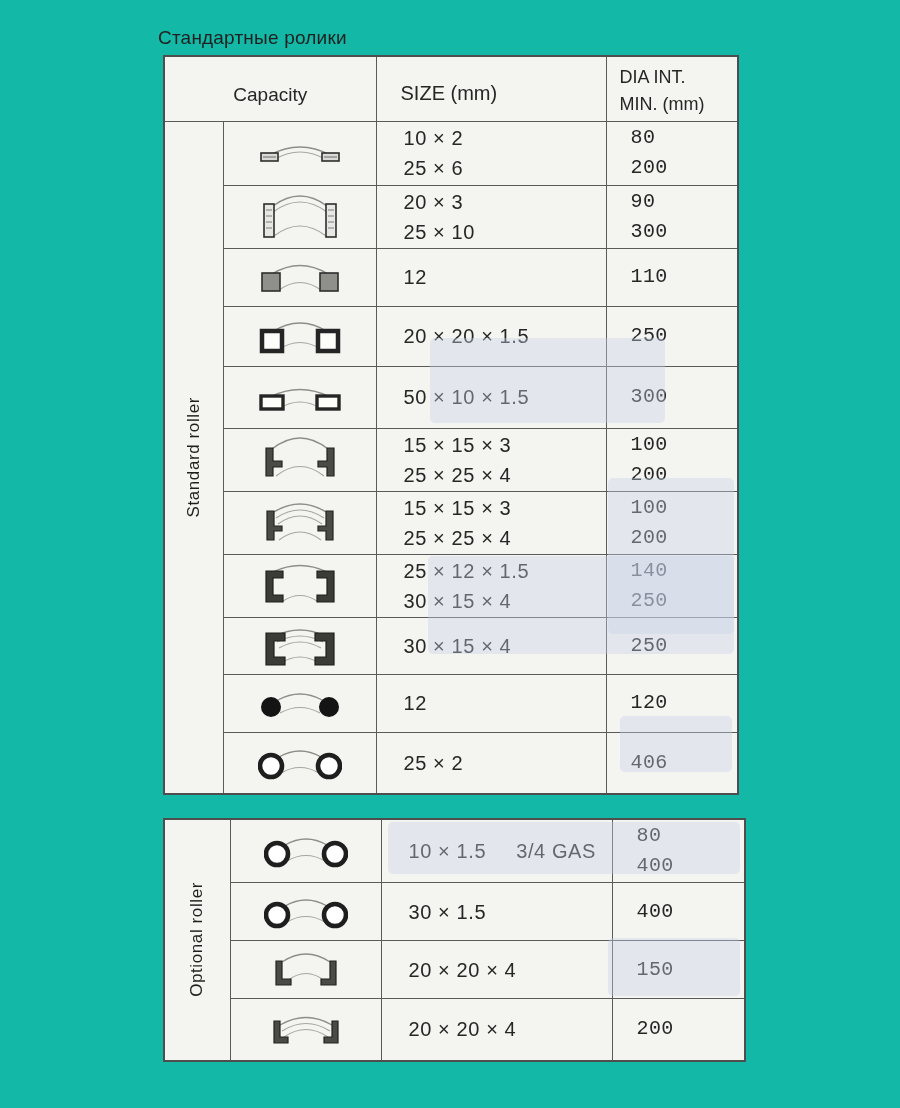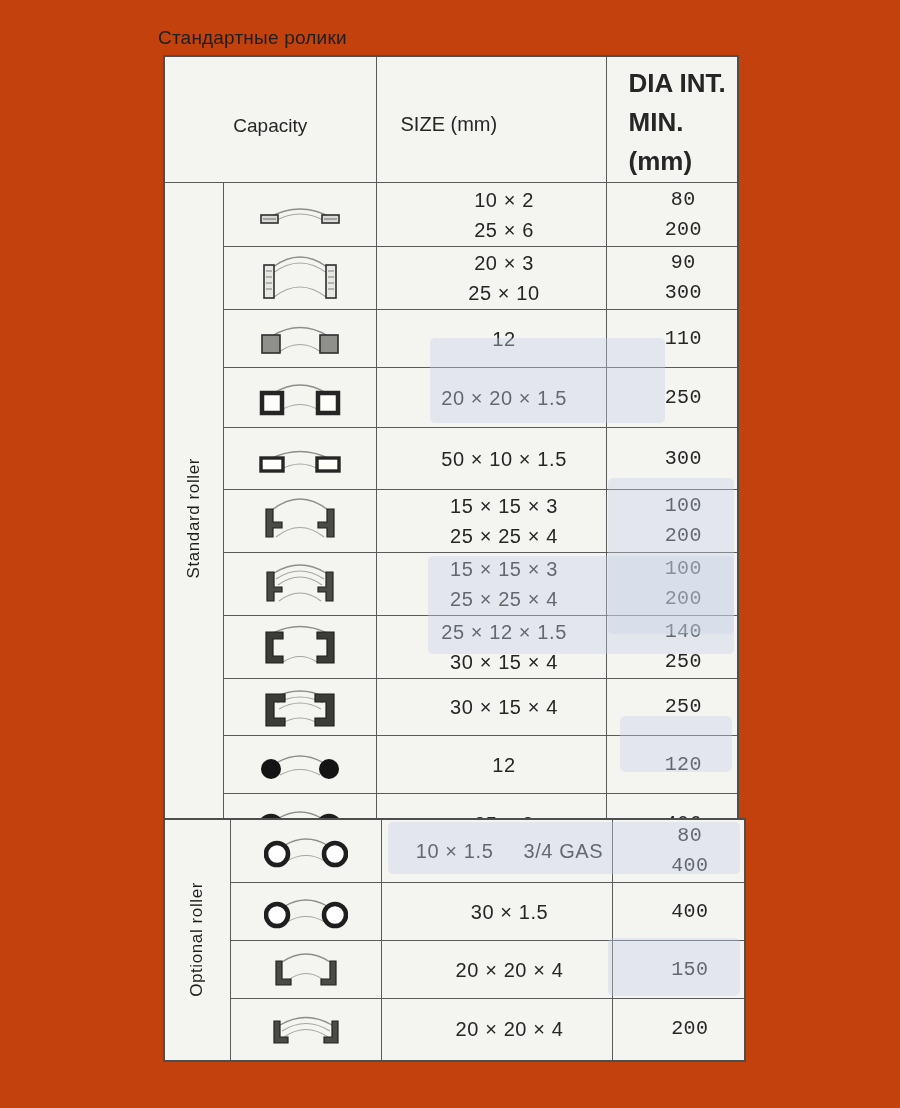--- a/index.html
+++ b/index.html
@@ -1,44 +1,44 @@
 <!DOCTYPE html>
 <html><head>
 <meta charset="utf-8">
 <style>
   html,body{margin:0;padding:0;background:#ffffff;}
   .page{
-    position:relative;width:900px;height:1108px;background:#c2410c;overflow:hidden;
+    position:relative;width:900px;height:1108px;background:#14b8a6;overflow:hidden;
     font-family:"Liberation Sans","DejaVu Sans",sans-serif;color:#262626;
   }
   .section-title{
     position:absolute;left:158px;font-size:19px;color:#1f1f1f;letter-spacing:.2px;
   }
   #title-standard{top:27px;}
   #title-optional{top:788px;}
   table.roller-table{
     position:absolute;border-collapse:collapse;table-layout:fixed;
     background:#f4f4f1;border:2px solid #4e4e4e;
   }
   #table-standard{left:163px;top:55px;width:574px;}
   #table-optional{left:163px;top:818px;width:581px;}
   td{border:1px solid #5a5a5a;vertical-align:middle;overflow:hidden;}
   td.hdr-capacity{text-align:center;font-size:19px;padding-top:14px;}
   td.hdr-size{font-size:20px;padding-left:24px;padding-top:10px;}
-  td.hdr-dia{font-size:26px;padding-left:22px;vertical-align:top;padding-top:7px;line-height:1.5;font-weight:bold;}
+  td.hdr-dia{font-size:18px;padding-left:13px;vertical-align:top;padding-top:7px;line-height:1.5;}
   td.label-cell{text-align:center;}
   .vlabel{
     writing-mode:vertical-rl;transform:rotate(180deg);
     font-size:17px;color:#1f1f1f;letter-spacing:.6px;margin:0 auto;white-space:nowrap;
   }
   td.icon-cell{text-align:center;}
   .profile{display:inline-block;line-height:0;}
   td.size-cell{font-size:20px;padding-left:27px;letter-spacing:.6px;}
   td.dia-cell{font-size:20px;padding-left:24px;letter-spacing:.4px;font-family:Liberation Mono, monospace;}
-  .line{line-height:1.5;text-align:center;}
+  .line{line-height:1.5;}
   .size-note{margin-left:30px;}
   .artifact{
     position:absolute;background:#c9d3e8;opacity:.38;border-radius:5px;pointer-events:none;
   }
   .profile svg .arc{fill:none;stroke:#8d8d8a;stroke-width:1.4;}
   .profile svg .arc2{fill:none;stroke:#a5a5a2;stroke-width:1.2;}
   .profile svg .end{stroke:#2d2d2d;stroke-width:1.6;}
 </style>
 </head>
 <body>

